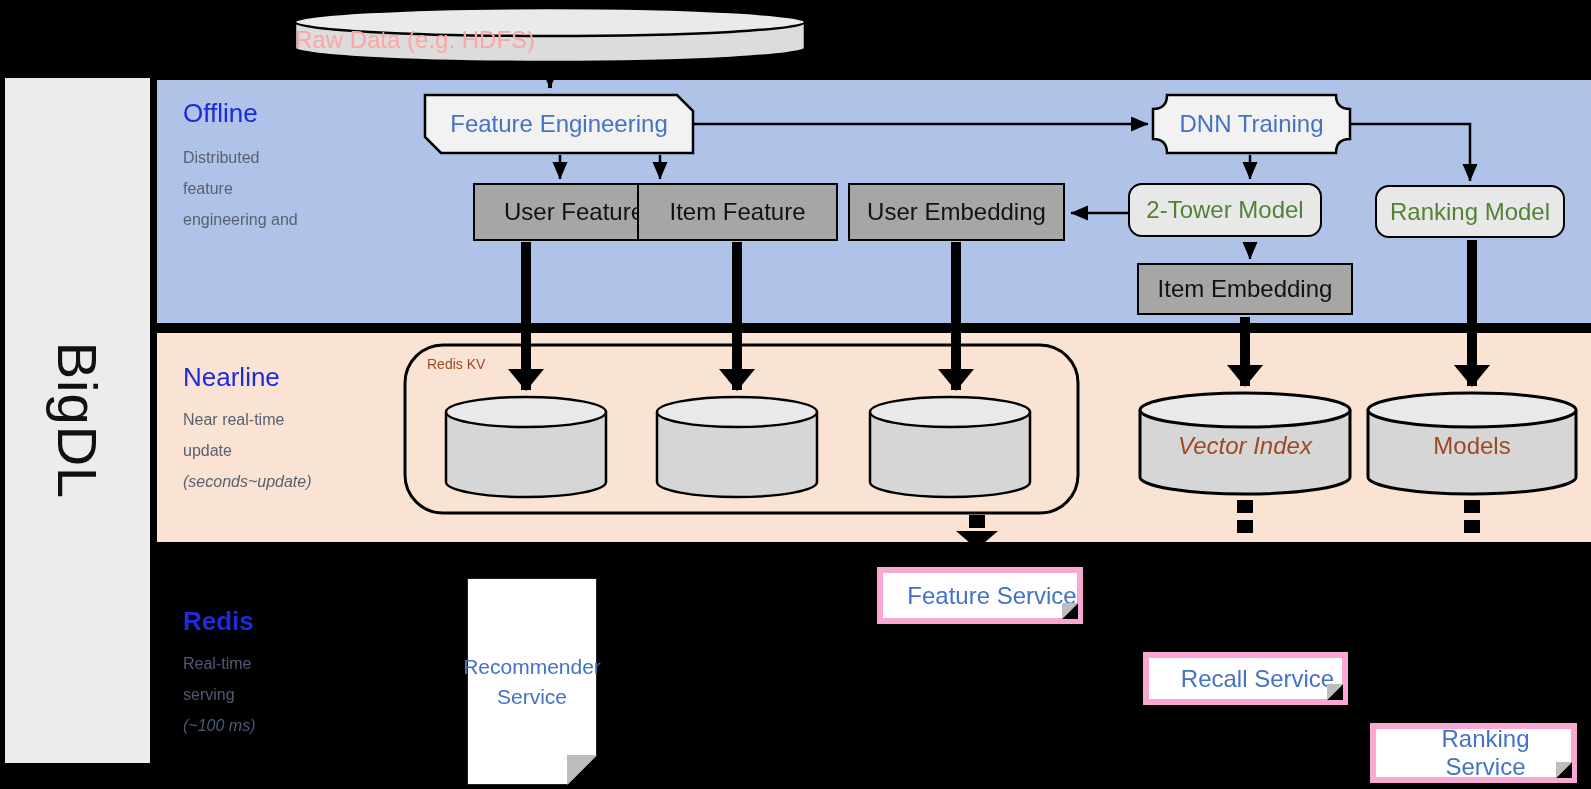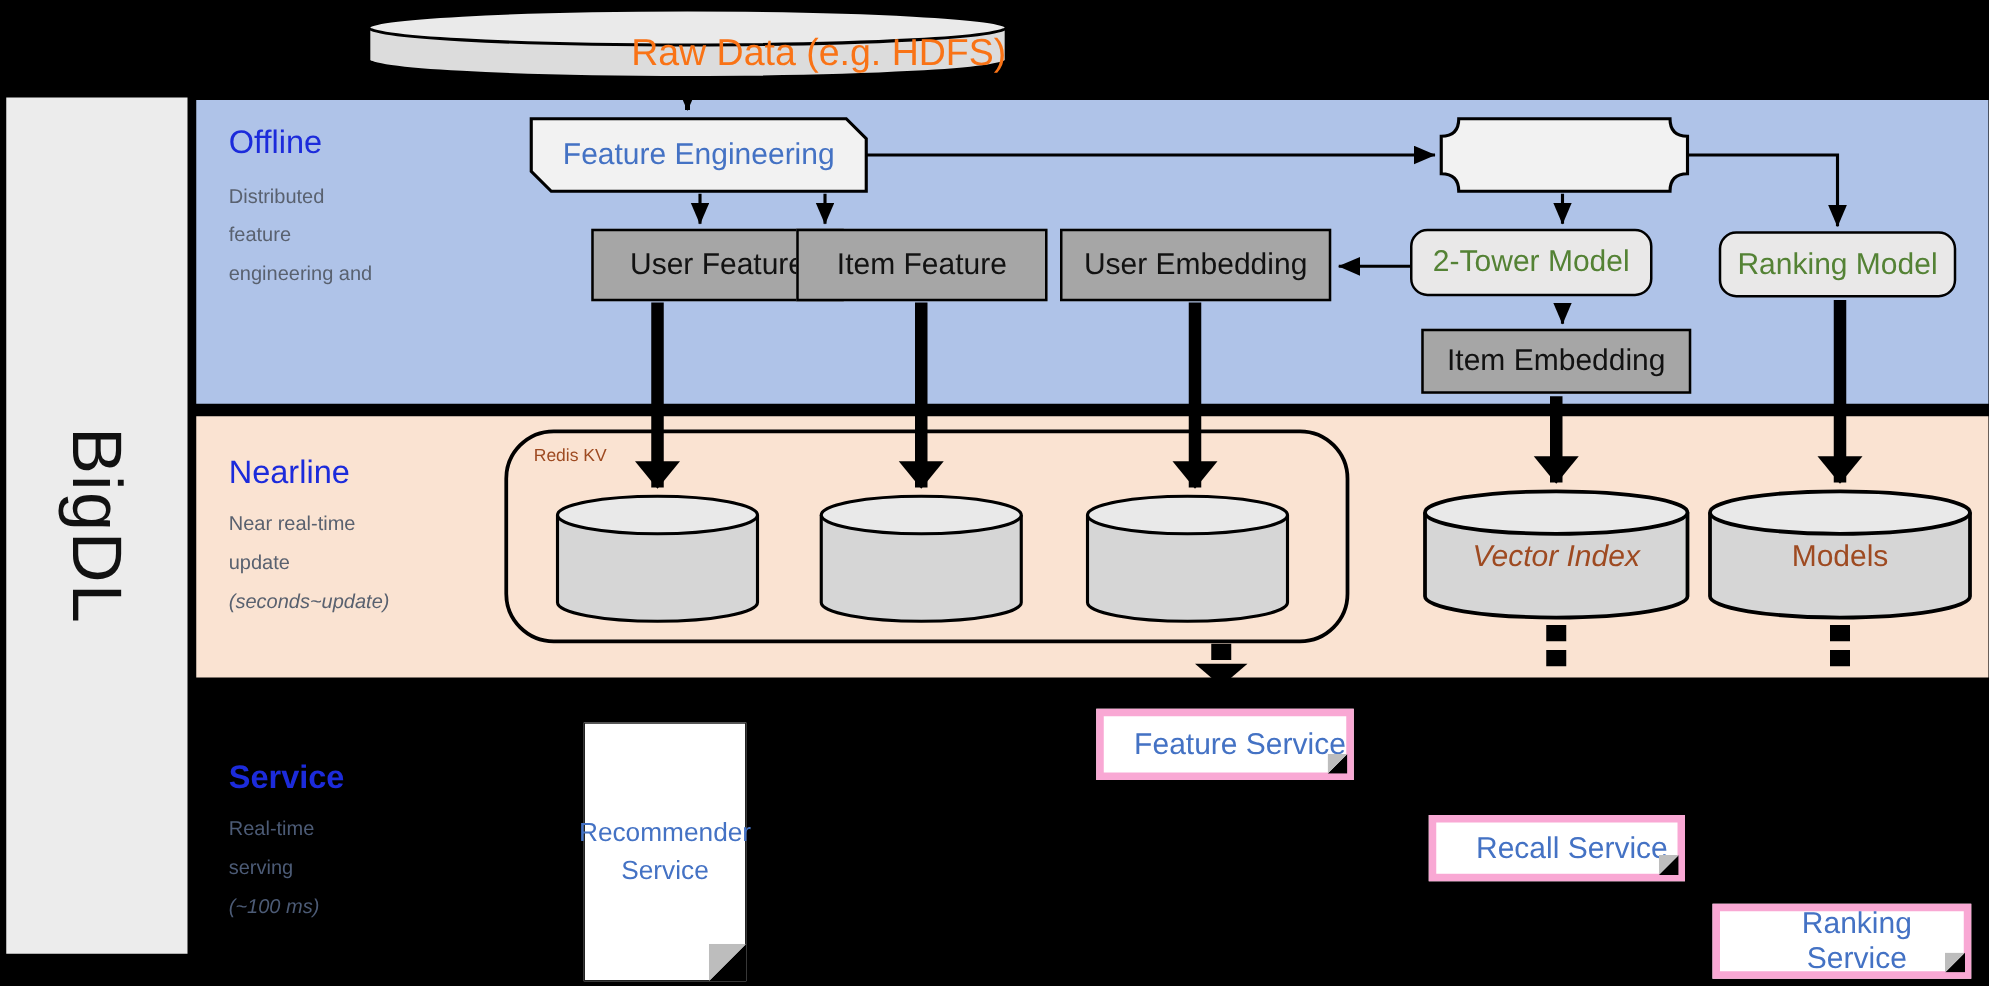--- a/index.html
+++ b/index.html
@@ -22,21 +22,21 @@
   .sec-sub{font-size:16px;line-height:31px;color:var(--muted,#59616F);z-index:2;}
   .sec-sub.online{color:var(--muted-online,#4C5B76);}
   .sec-sub i{font-style:italic;}
   
   .node{z-index:2;display:flex;align-items:center;justify-content:center;text-align:center;font-size:24px;}
   .gray-box{background:#A6A6A6;border:2.5px solid #000;color:#121212;box-sizing:border-box;}
   .round-box{background:#E9E8E8;border:2.5px solid #000;border-radius:14px;color:var(--green,#548235);box-sizing:border-box;}
   .shape-label{background:transparent;color:var(--accent-blue,#4472C4);}
   .cyl-label{background:transparent;color:var(--brown,#9E4A21);z-index:2;}
   .redis-label{font-size:14px;color:var(--brown,#9E4A21);z-index:2;}
-  .raw-label{left:295px;top:26px;width:510px;text-align:right;font-size:30px;color:#f97316;z-index:2;}
+  .raw-label{left:295px;top:26px;width:510px;text-align:left;font-size:24px;color:#fca5a5;z-index:2;}
   
   .svc{background:#fff;border:6px solid #f9a8d4;color:var(--accent-blue,#4472C4);box-sizing:border-box;padding-left:24px;}
   .dogear{position:absolute;right:-1px;bottom:-1px;width:16px;height:16px;z-index:3;}
   .dogear::before{content:"";position:absolute;inset:0;background:#000;
     clip-path:polygon(100% 0,100% 100%,0 100%);}
   .dogear::after{content:"";position:absolute;inset:0;background:#BDBDBD;
     clip-path:polygon(0 0,100% 0,0 100%);}
   .dogear.big{width:30px;height:30px;}
   .doc{background:#fff;border:1.5px solid #222;color:var(--accent-blue,#4472C4);box-sizing:border-box;
     font-size:21px;line-height:30px;}
@@ -134,28 +134,29 @@
     <div>engineering and</div>
   </div>
 
   <div class="abs sec-title" style="left:183px;top:362px;">Nearline</div>
   <div class="abs sec-sub" style="left:183px;top:404px;width:240px;">
     <div>Near real-time</div>
     <div>update</div>
     <div><i>(seconds~update)</i></div>
   </div>
 
-  <div class="abs sec-title bold" style="left:183px;top:606px;">Service</div>
+  <div class="abs sec-title bold" style="left:183px;top:606px;">Redis</div>
   <div class="abs sec-sub online" style="left:183px;top:648px;width:220px;">
     <div>Real-time</div>
     <div>serving</div>
     <div><i>(~100 ms)</i></div>
   </div>
 
   <div class="abs node shape-label" style="left:425px;top:95px;width:268px;height:58px;">Feature Engineering</div>
+  <div class="abs node shape-label" style="left:1153px;top:95px;width:197px;height:58px;">DNN Training</div>
   <div class="abs node gray-box" style="left:425px;top:183px;width:202px;height:58px;margin-left:48px;">User Feature</div>
   <div class="abs node gray-box" style="left:637px;top:183px;width:201px;height:58px;">Item Feature</div>
   <div class="abs node gray-box" style="left:848px;top:183px;width:217px;height:58px;">User Embedding</div>
   <div class="abs node round-box" style="left:1128px;top:183px;width:194px;height:54px;">2-Tower Model</div>
   <div class="abs node round-box" style="left:1375px;top:185px;width:190px;height:53px;">Ranking Model</div>
   <div class="abs node gray-box" style="left:1137px;top:263px;width:216px;height:52px;">Item Embedding</div>
 
   <div class="abs redis-label" style="left:427px;top:356px;">Redis KV</div>
   <div class="abs node cyl-label" style="left:1140px;top:428px;width:210px;height:36px;font-style:italic;">Vector Index</div>
   <div class="abs node cyl-label" style="left:1368px;top:428px;width:208px;height:36px;">Models</div>

